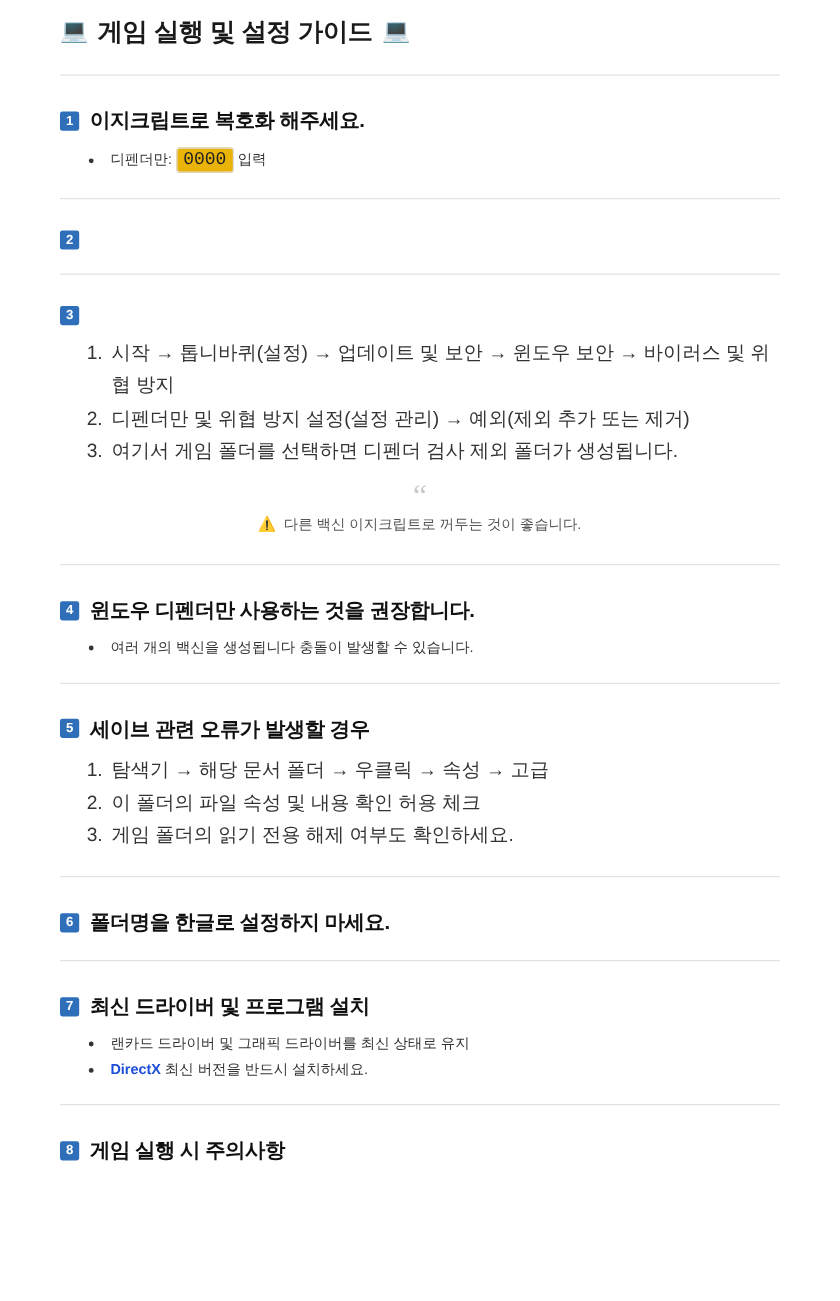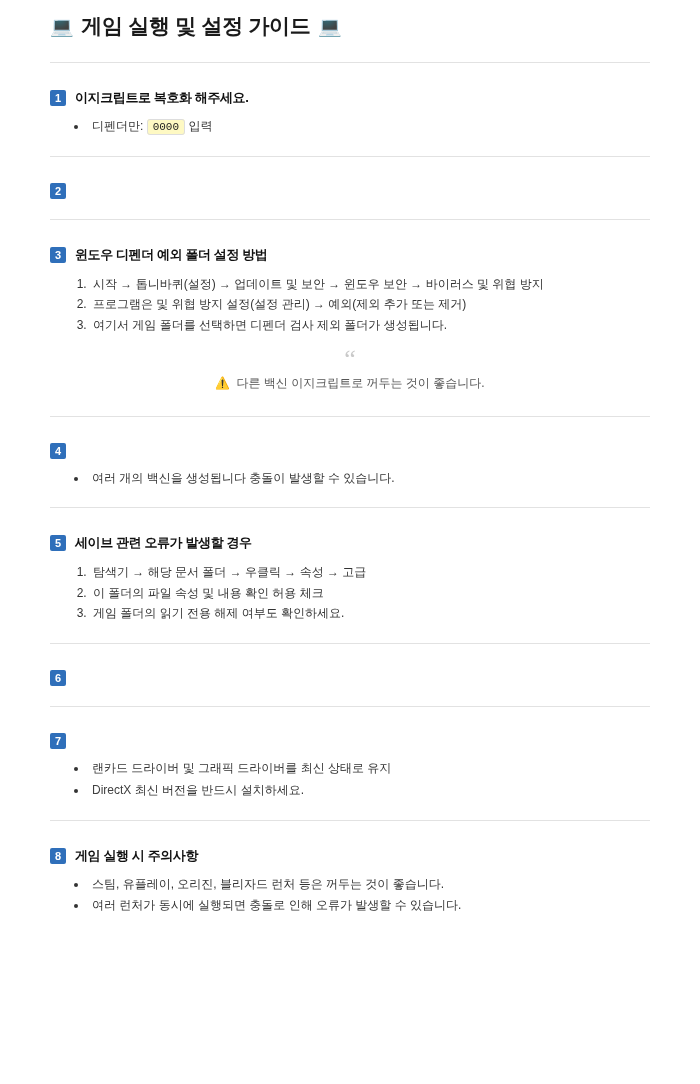--- a/index.html
+++ b/index.html
@@ -55,21 +55,21 @@
     font-size: 11px;
     font-weight: bold;
     line-height: 16px;
     width: 16px;
     height: 16px;
     text-align: center;
     border-radius: 2px;
     flex: 0 0 auto;
   }
   .sec-title {
-    font-size: 13px;
+    font-size: 17px;
     font-weight: bold;
     color: #111111;
     letter-spacing: -0.4px;
   }
   ul.bullets {
     margin: 10px 0 0 0;
     padding-left: 38px;
     list-style: disc;
   }
   ul.bullets li {
@@ -78,37 +78,37 @@
     color: #333333;
     margin-bottom: 3px;
     padding-left: 4px;
   }
   ol.steps {
     margin: 10px 0 0 0;
     padding-left: 40px;
     list-style: decimal;
   }
   ol.steps li {
-    font-size: 12px;
+    font-size: 16px;
     line-height: 1.7;
     color: #333333;
     padding-left: 3px;
   }
   code.kbd {
     font-family: "Liberation Mono", "DejaVu Sans Mono", monospace;
-    background: #fef9c3;
+    background: #eab308;
     border: 1px solid #dddddd;
     border-radius: 3px;
-    font-size: 11px;
+    font-size: 15px;
     padding: 1px 5px;
     color: #222222;
   }
   .bold {
-    font-weight: normal;
-    color: #404040;
+    font-weight: bold;
+    color: #1d4ed8;
   }
   .quote-block {
     margin: 18px 10px 0 10px;
     text-align: center;
     padding-bottom: 4px;
   }
   .quote-mark {
     color: #c9c9c9;
     font-size: 26px;
     font-family: "Liberation Serif", "DejaVu Serif", serif;
@@ -166,41 +166,41 @@
     <div class="sec-head">
       <span class="num-badge">2</span>
     </div>
   </div>
 
   <hr class="divider-sec">
 
   <div class="section">
     <div class="sec-head">
       <span class="num-badge">3</span>
-      <span class="sec-title">윈도우 디펜더 예외 폴더 설정 방법</span>
     </div>
     <ol class="steps">
       <li>시작 → 톱니바퀴(설정) → 업데이트 및 보안 → 윈도우 보안 → 바이러스 및 위협 방지</li>
-      <li>프로그램은 및 위협 방지 설정(설정 관리) → 예외(제외 추가 또는 제거)</li>
+      <li>디펜더만 및 위협 방지 설정(설정 관리) → 예외(제외 추가 또는 제거)</li>
       <li>여기서 게임 폴더를 선택하면 디펜더 검사 제외 폴더가 생성됩니다.</li>
     </ol>
     <div class="quote-block">
       <span class="quote-mark">“</span>
       <span class="quote-text">
         <span class="warn-icon">⚠️</span>
         <span>다른 백신 이지크립트로 꺼두는 것이 좋습니다.</span>
       </span>
     </div>
   </div>
 
   <hr class="divider-sec">
 
   <div class="section">
     <div class="sec-head">
       <span class="num-badge">4</span>
+      <span class="sec-title">윈도우 디펜더만 사용하는 것을 권장합니다.</span>
     </div>
     <ul class="bullets">
       <li>여러 개의 백신을 생성됩니다 충돌이 발생할 수 있습니다.</li>
     </ul>
   </div>
 
   <hr class="divider-sec">
 
   <div class="section">
     <div class="sec-head">
@@ -212,42 +212,40 @@
       <li>이 폴더의 파일 속성 및 내용 확인 허용 체크</li>
       <li>게임 폴더의 읽기 전용 해제 여부도 확인하세요.</li>
     </ol>
   </div>
 
   <hr class="divider-sec">
 
   <div class="section">
     <div class="sec-head">
       <span class="num-badge">6</span>
+      <span class="sec-title">폴더명을 한글로 설정하지 마세요.</span>
     </div>
   </div>
 
   <hr class="divider-sec">
 
   <div class="section">
     <div class="sec-head">
       <span class="num-badge">7</span>
+      <span class="sec-title">최신 드라이버 및 프로그램 설치</span>
     </div>
     <ul class="bullets">
       <li>랜카드 드라이버 및 그래픽 드라이버를 최신 상태로 유지</li>
       <li><span class="bold">DirectX</span><span> 최신 버전을 반드시 설치하세요.</span></li>
     </ul>
   </div>
 
   <hr class="divider-sec">
 
   <div class="section">
     <div class="sec-head">
       <span class="num-badge">8</span>
       <span class="sec-title">게임 실행 시 주의사항</span>
     </div>
-    <ul class="bullets">
-      <li>스팀, 유플레이, 오리진, 블리자드 런처 등은 꺼두는 것이 좋습니다.</li>
-      <li>여러 런처가 동시에 실행되면 충돌로 인해 오류가 발생할 수 있습니다.</li>
-    </ul>
   </div>
 
   <div class="scroll-spacer"></div>
 </div>
 
 </body></html>

